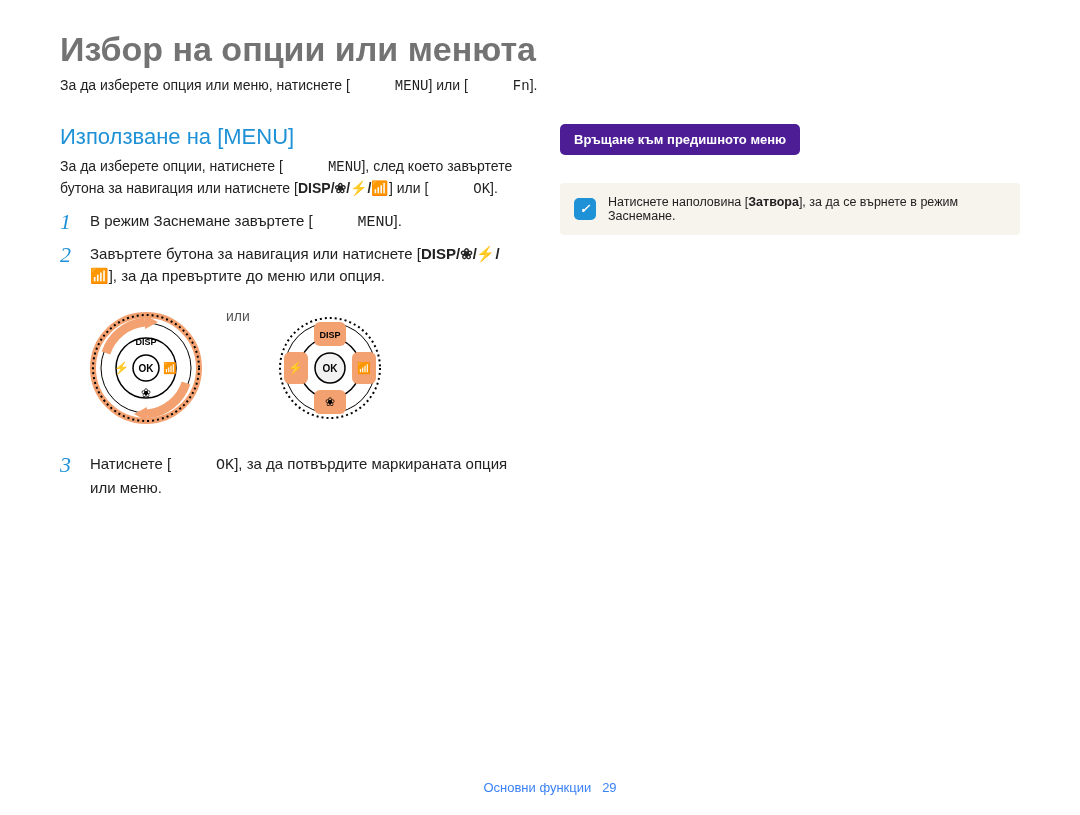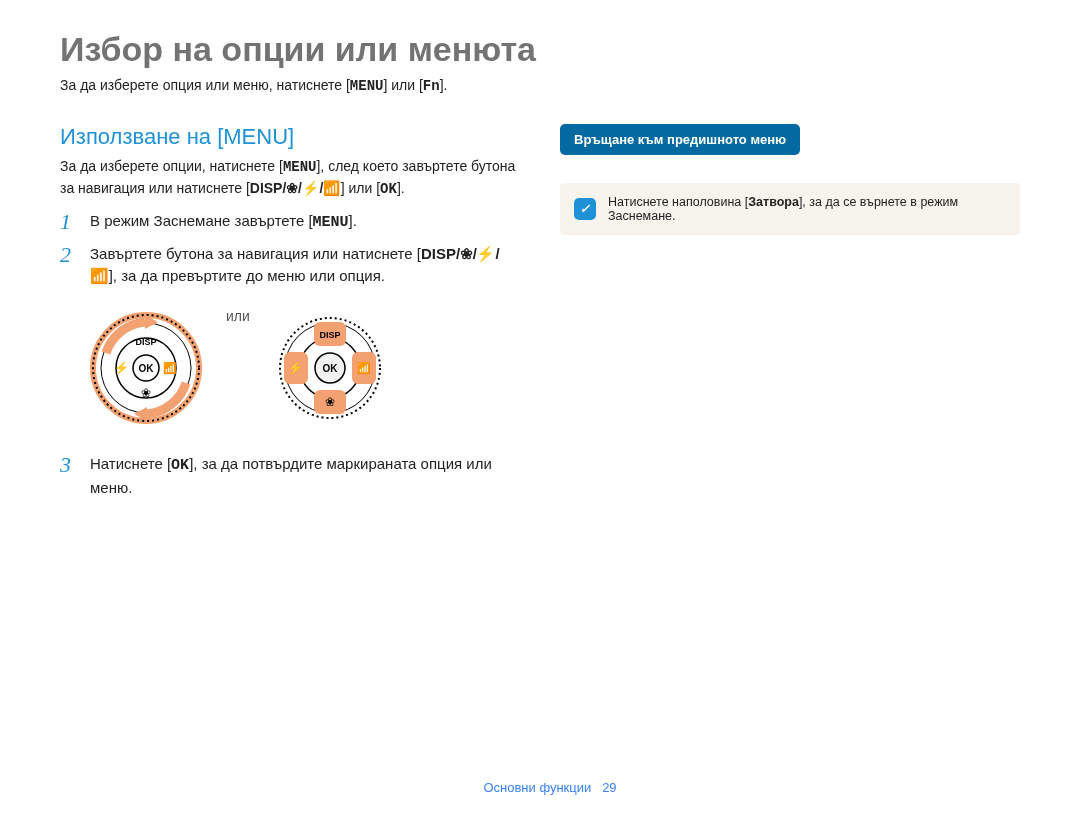--- a/index.html
+++ b/index.html
@@ -64,21 +64,22 @@
     font-family: "Times New Roman", serif;
     line-height: 1.1;
     width: 16px;
     flex-shrink: 0;
   }
   .step-body {
     flex: 1;
   }
   .glyph {
     font-family: "Courier New", monospace;
-    font-weight: bold;
+    font-weight: normal;
+    padding-left: 45px;
   }
   .disp-icons {
     font-weight: bold;
     margin-top: 6px;
   }
   .figure-row {
     display: flex;
     gap: 20px;
     margin: 20px 0 25px 26px;
   }
@@ -86,21 +87,21 @@
     width: 120px;
     height: 120px;
     flex-shrink: 0;
   }
   .sep {
     font-size: 14px;
     color: #555;
   }
 
   .pill-heading {
-    background: #0369a1;
+    background: #4c1d95;
     color: #fff;
     font-size: 13px;
     font-weight: bold;
     padding: 8px 14px;
     border-radius: 5px;
     display: inline-block;
     margin-bottom: 16px;
   }
   .note-box {
     background: #f7f3ed;

